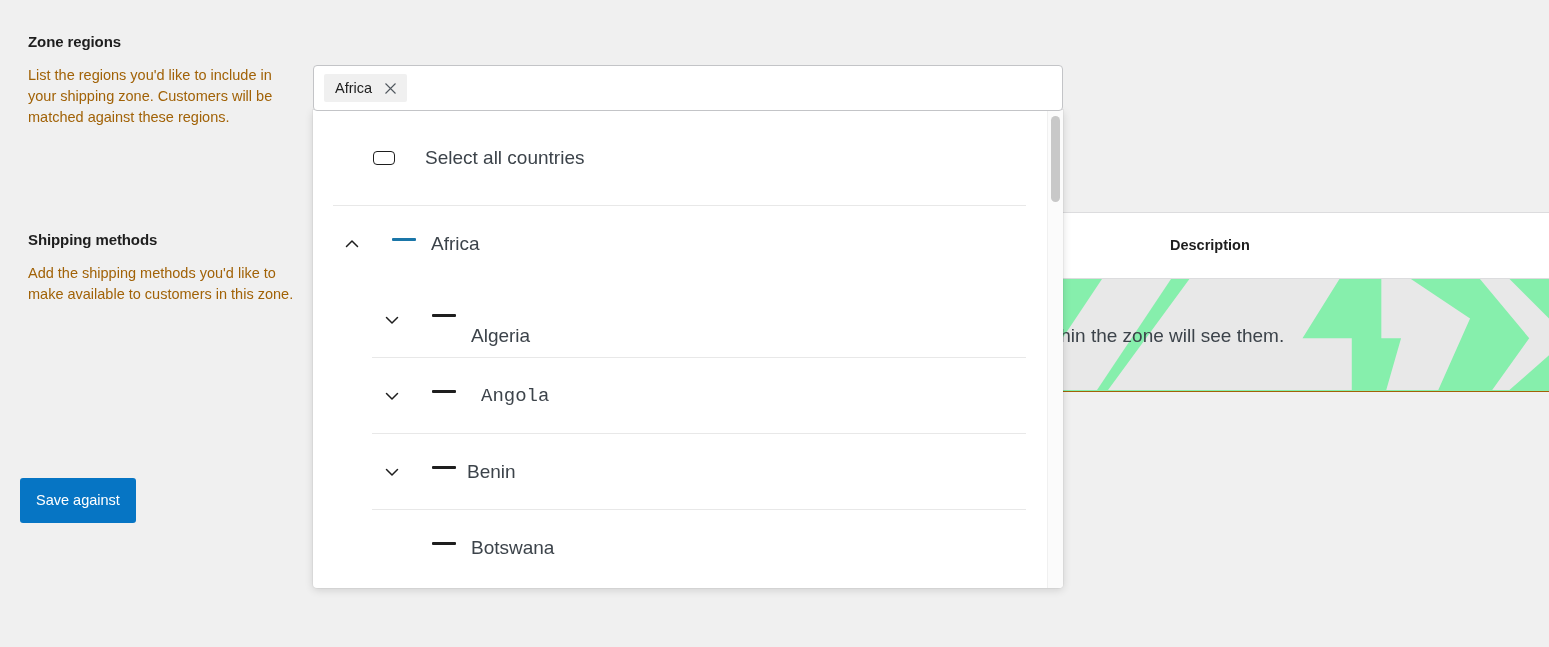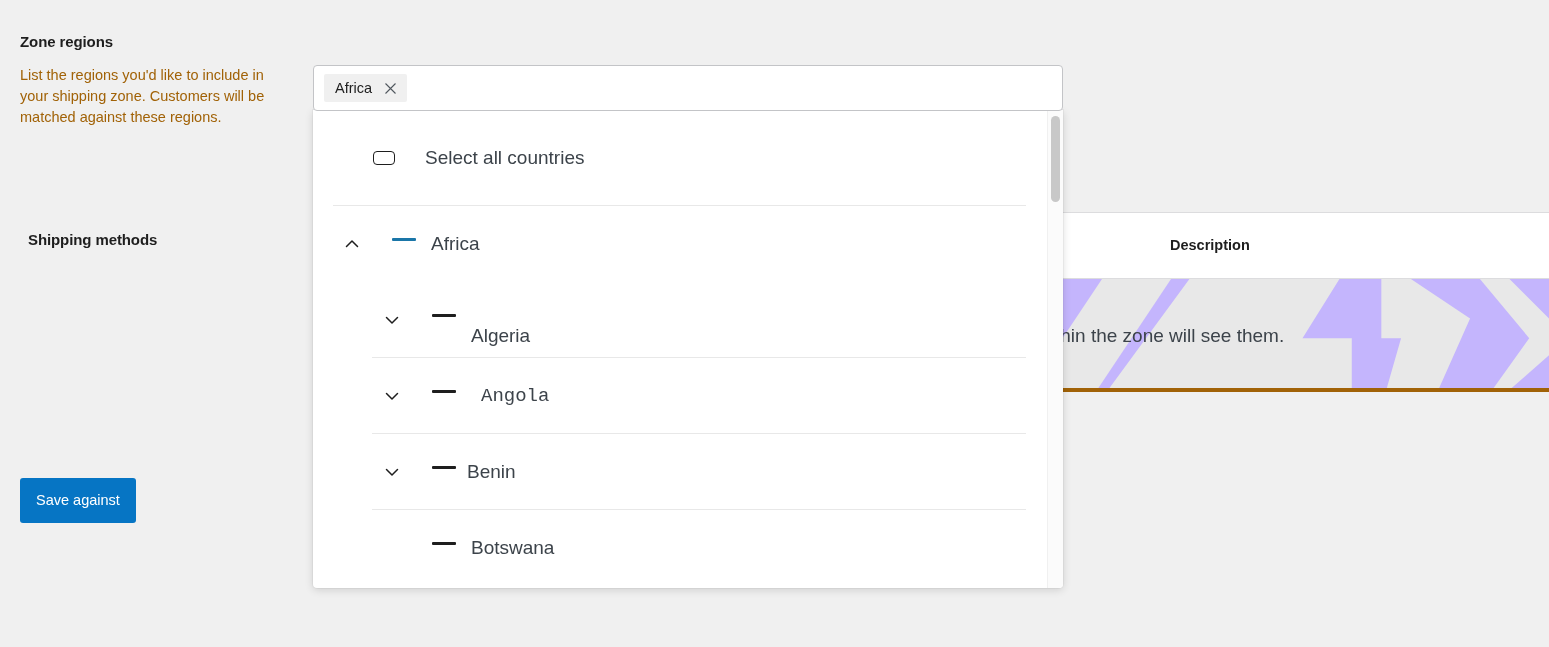--- a/index.html
+++ b/index.html
@@ -21,21 +21,21 @@
     font-weight: bold;
     color: #1e1e1e;
     letter-spacing: -0.1px;
   }
   .section-desc {
     font-size: 14.5px;
     line-height: 21px;
     color: #a16207;
     margin-top: 15px;
   }
-  #zone-regions-block { position: absolute; left: 20px; top: 33px; width: 270px; }
+  #zone-regions-block { position: absolute; left: 28px; top: 33px; width: 270px; }
   #shipping-methods-block { position: absolute; left: 20px; top: 231px; width: 270px; margin-left: 8px; }
 
   .save-button {
     position: absolute;
     left: 20px;
     top: 478px;
     background: #0675c4;
     color: #ffffff;
     border: none;
     border-radius: 3px;
@@ -55,23 +55,23 @@
     top: 212px;
     right: 0;
     height: 180px;
   }
   .bg-table-inner {
     position: absolute;
     left: 14px;
     top: 0;
     right: 0;
     bottom: 0;
-    background: #c4b5fd;
+    background: #86efac;
     border-top: 1px solid #dcdcde;
-    border-bottom: 4px solid #a16207;
+    border-bottom: 1px solid #a16207;
     overflow: hidden;
   }
   .bg-table-head {
     position: relative;
     height: 65px;
     border-bottom: 1px solid #dcdcde;
     background: #fff;
     z-index: 2;
   }
   .bg-table-head-cell {
@@ -245,20 +245,21 @@
 </head>
 <body>
 
 <div id="zone-regions-block">
   <div class="section-title">Zone regions</div>
   <div class="section-desc">List the regions you'd like to include in your shipping zone. Customers will be matched against these regions.</div>
 </div>
 
 <div id="shipping-methods-block">
   <div class="section-title">Shipping methods</div>
+  <div class="section-desc">Add the shipping methods you'd like to make available to customers in this zone.</div>
 </div>
 
 <button class="save-button">Save against</button>
 
 <div class="bg-table">
   <div class="bg-table-inner">
     <div class="bg-table-head">
       <div class="bg-table-head-cell">Description</div>
     </div>
     <div class="bg-table-body">

